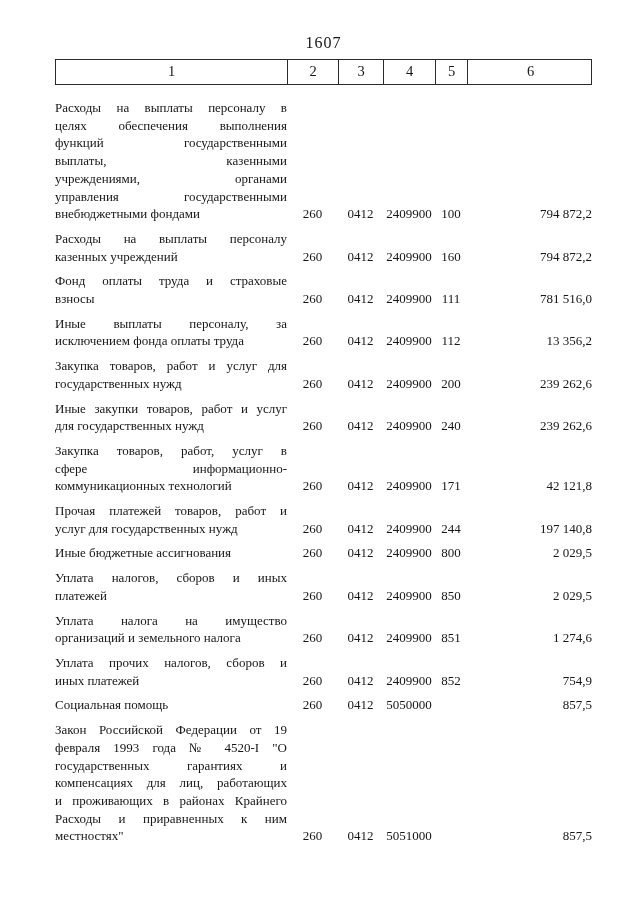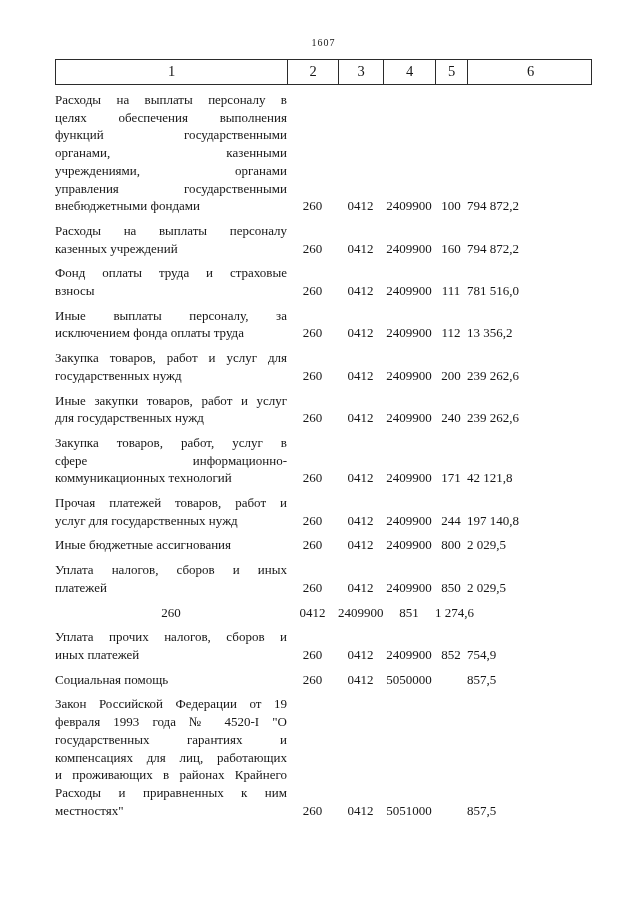--- a/index.html
+++ b/index.html
@@ -16,58 +16,58 @@
     font-family: "Liberation Serif", "DejaVu Serif", serif;
     overflow: hidden;
   }
   .content {
     margin-left: 55px;
     width: 537px;
   }
   .page-number {
     padding-top: 35px;
     text-align: center;
-    font-size: 10px;
+    font-size: 16px;
     line-height: 16px;
     letter-spacing: 1px;
   }
   .thead {
     margin-top: 8px;
     display: grid;
     grid-template-columns: 232px 51px 45px 52px 32px 125px;
     border: 1.5px solid #2b2b2b;
     box-sizing: border-box;
     height: 26px;
   }
   .th {
     border-right: 1px solid #2b2b2b;
     box-sizing: border-box;
     text-align: center;
     font-size: 14.5px;
     line-height: 23px;
   }
   .th:last-child { border-right: none; }
-  .tbody { margin-top: 6px; }
+  .tbody { margin-top: 14px; }
   .trow {
     display: grid;
     grid-template-columns: 232px 51px 45px 52px 32px 125px;
     align-items: end;
     margin-bottom: 7px;
     font-size: 13px;
     line-height: 17.7px;
   }
   .c1 { text-align: justify; }
   .c1 .nline { text-align: justify; }
   .c1 .nline.jfull { text-align-last: justify; }
   .code {
     text-align: center;
     white-space: nowrap;
   }
   .amount {
-    text-align: left;
+    text-align: right;
     white-space: nowrap;
   }
 </style>
 </head>
 <body>
 
 <div class="page">
   <div class="content">
     <div class="page-number">1607</div>
 
@@ -79,21 +79,21 @@
       <div class="th">5</div>
       <div class="th">6</div>
     </div>
 
     <div class="tbody">
   <div class="trow">
     <div class="c1">
             <div class="nline jfull">Расходы на выплаты персоналу в</div>
             <div class="nline jfull">целях обеспечения выполнения</div>
             <div class="nline jfull">функций государственными</div>
-            <div class="nline jfull">органами, казенными</div>
+            <div class="nline jfull">выплаты, казенными</div>
             <div class="nline jfull">учреждениями, органами</div>
             <div class="nline jfull">управления государственными</div>
             <div class="nline">внебюджетными фондами</div>
           </div>
     <div class="code">260</div>
     <div class="code">0412</div>
     <div class="code">2409900</div>
     <div class="code">100</div>
     <div class="amount">794 872,2</div>
   </div>
@@ -200,20 +200,24 @@
             <div class="nline">платежей</div>
           </div>
     <div class="code">260</div>
     <div class="code">0412</div>
     <div class="code">2409900</div>
     <div class="code">850</div>
     <div class="amount">2 029,5</div>
   </div>
 
   <div class="trow">
+    <div class="c1">
+            <div class="nline jfull">Уплата налога на имущество</div>
+            <div class="nline">организаций и земельного налога</div>
+          </div>
     <div class="code">260</div>
     <div class="code">0412</div>
     <div class="code">2409900</div>
     <div class="code">851</div>
     <div class="amount">1 274,6</div>
   </div>
 
   <div class="trow">
     <div class="c1">
             <div class="nline jfull">Уплата прочих налогов, сборов и</div>

